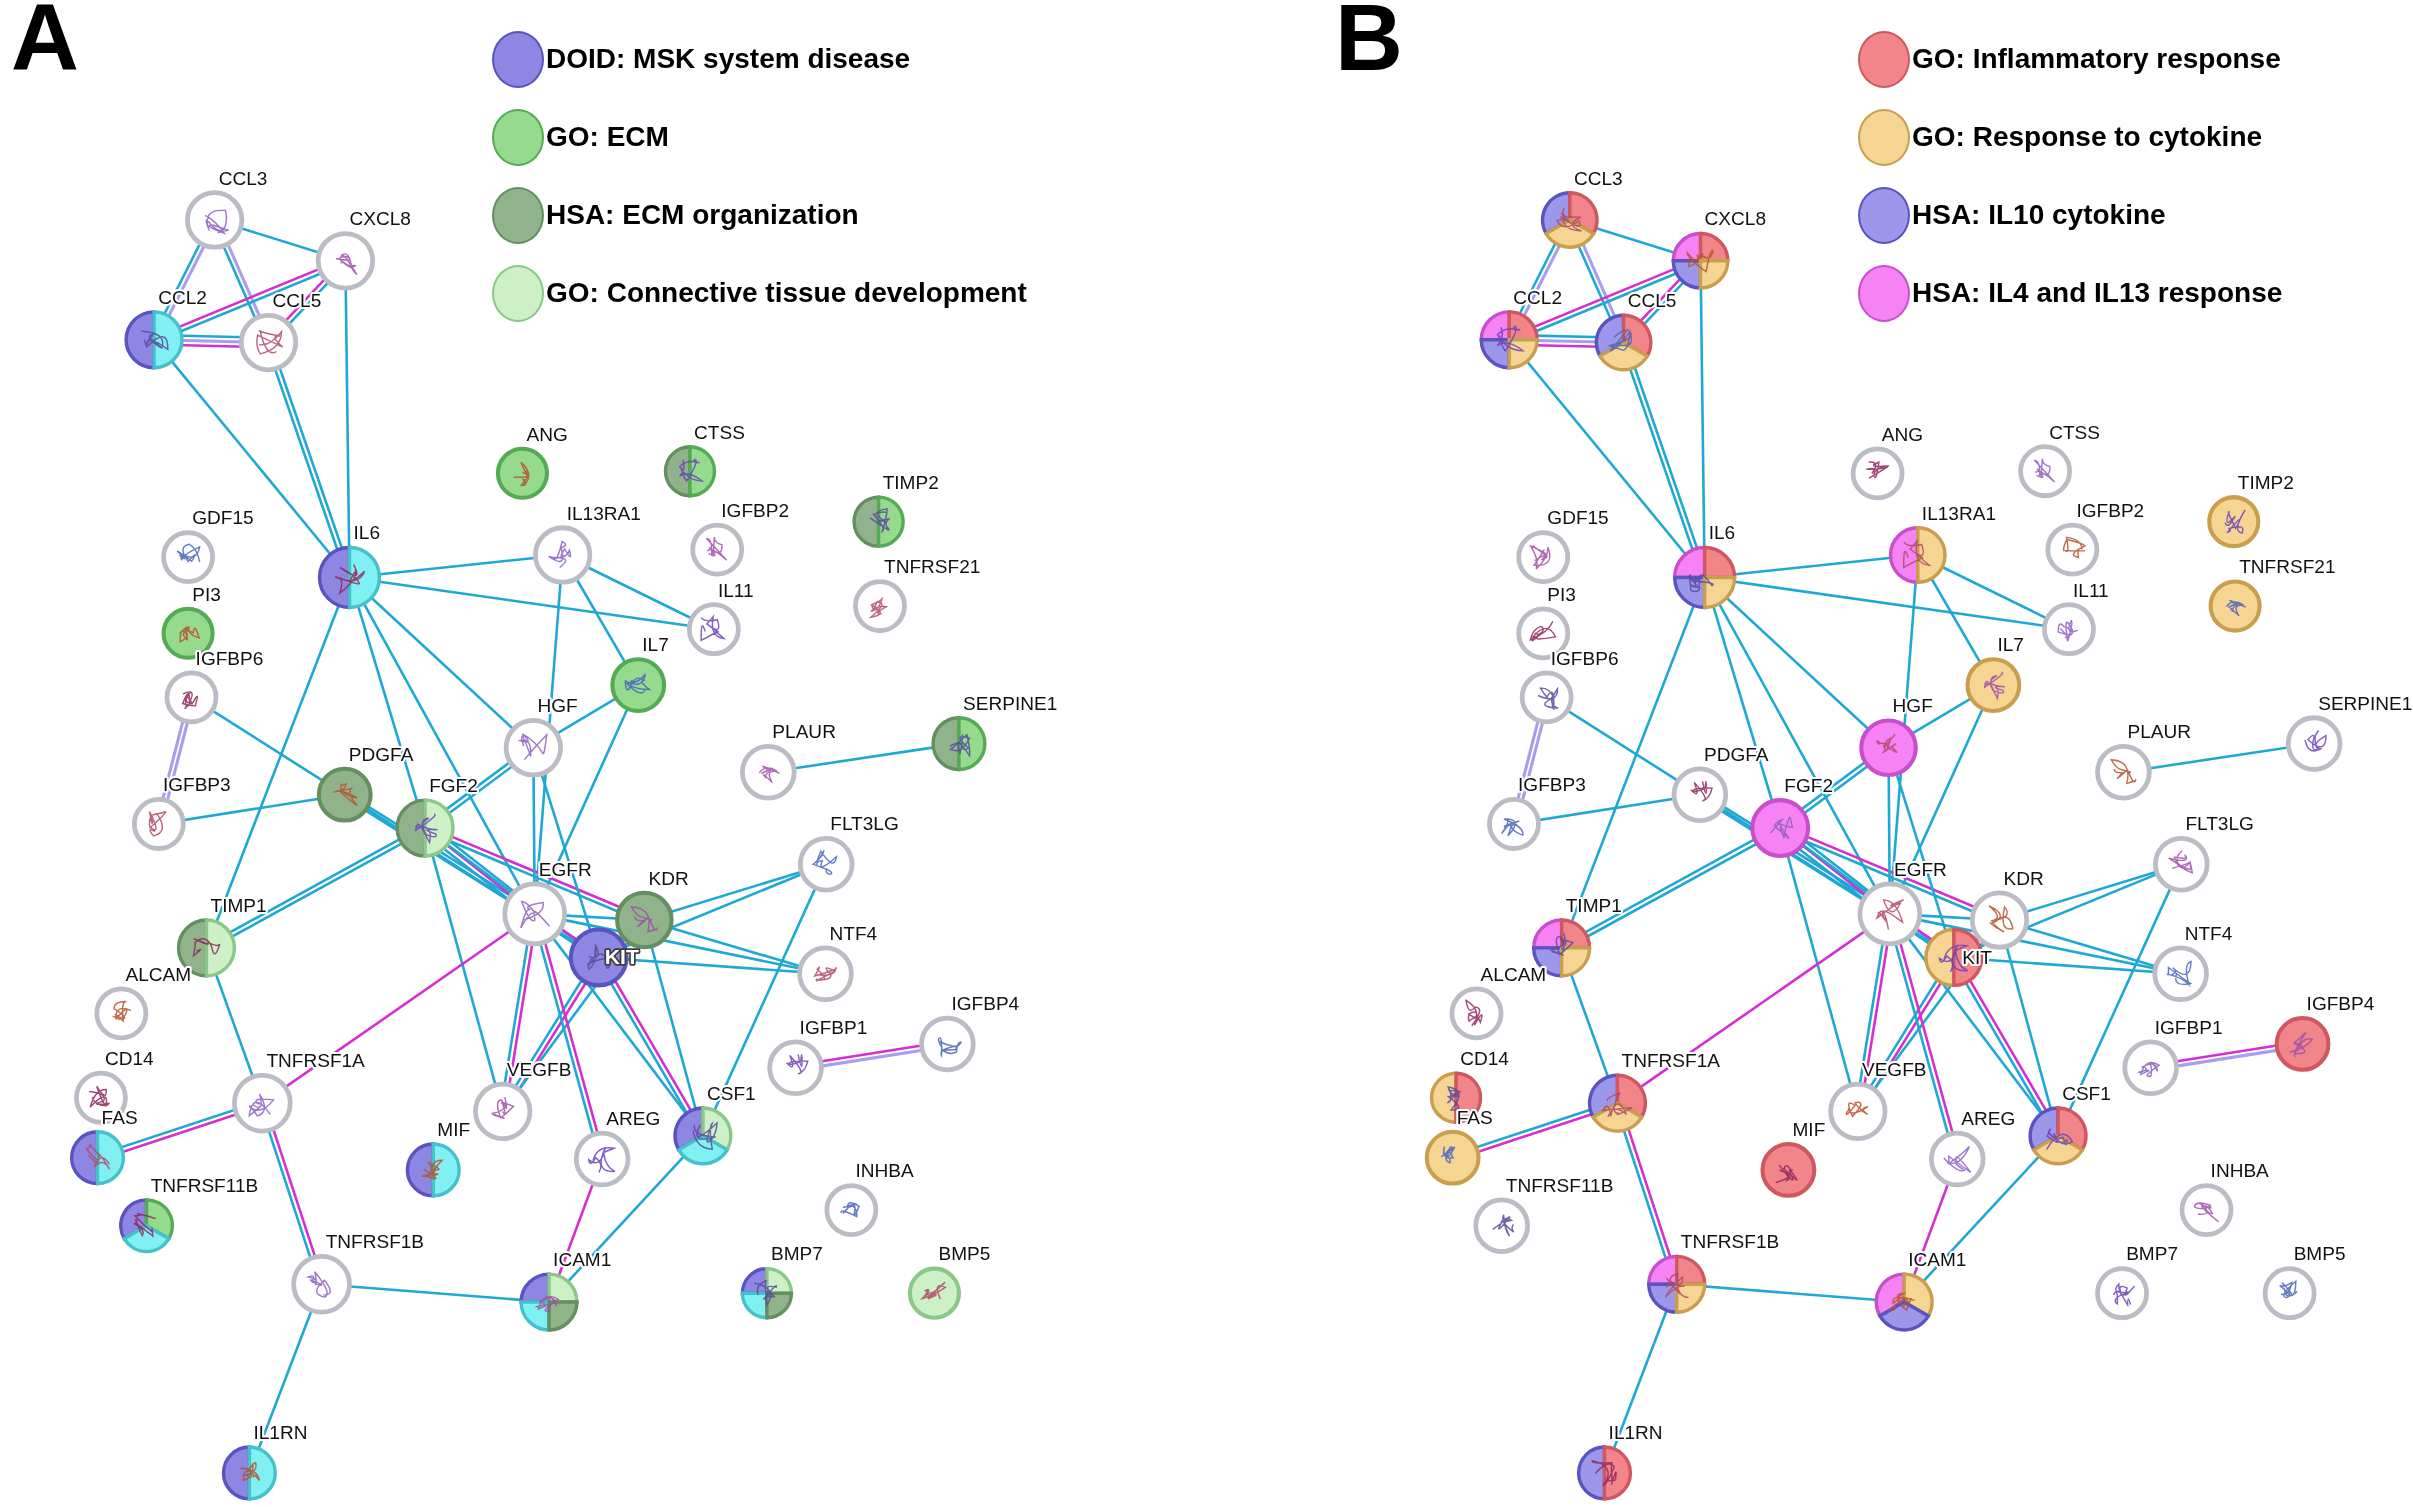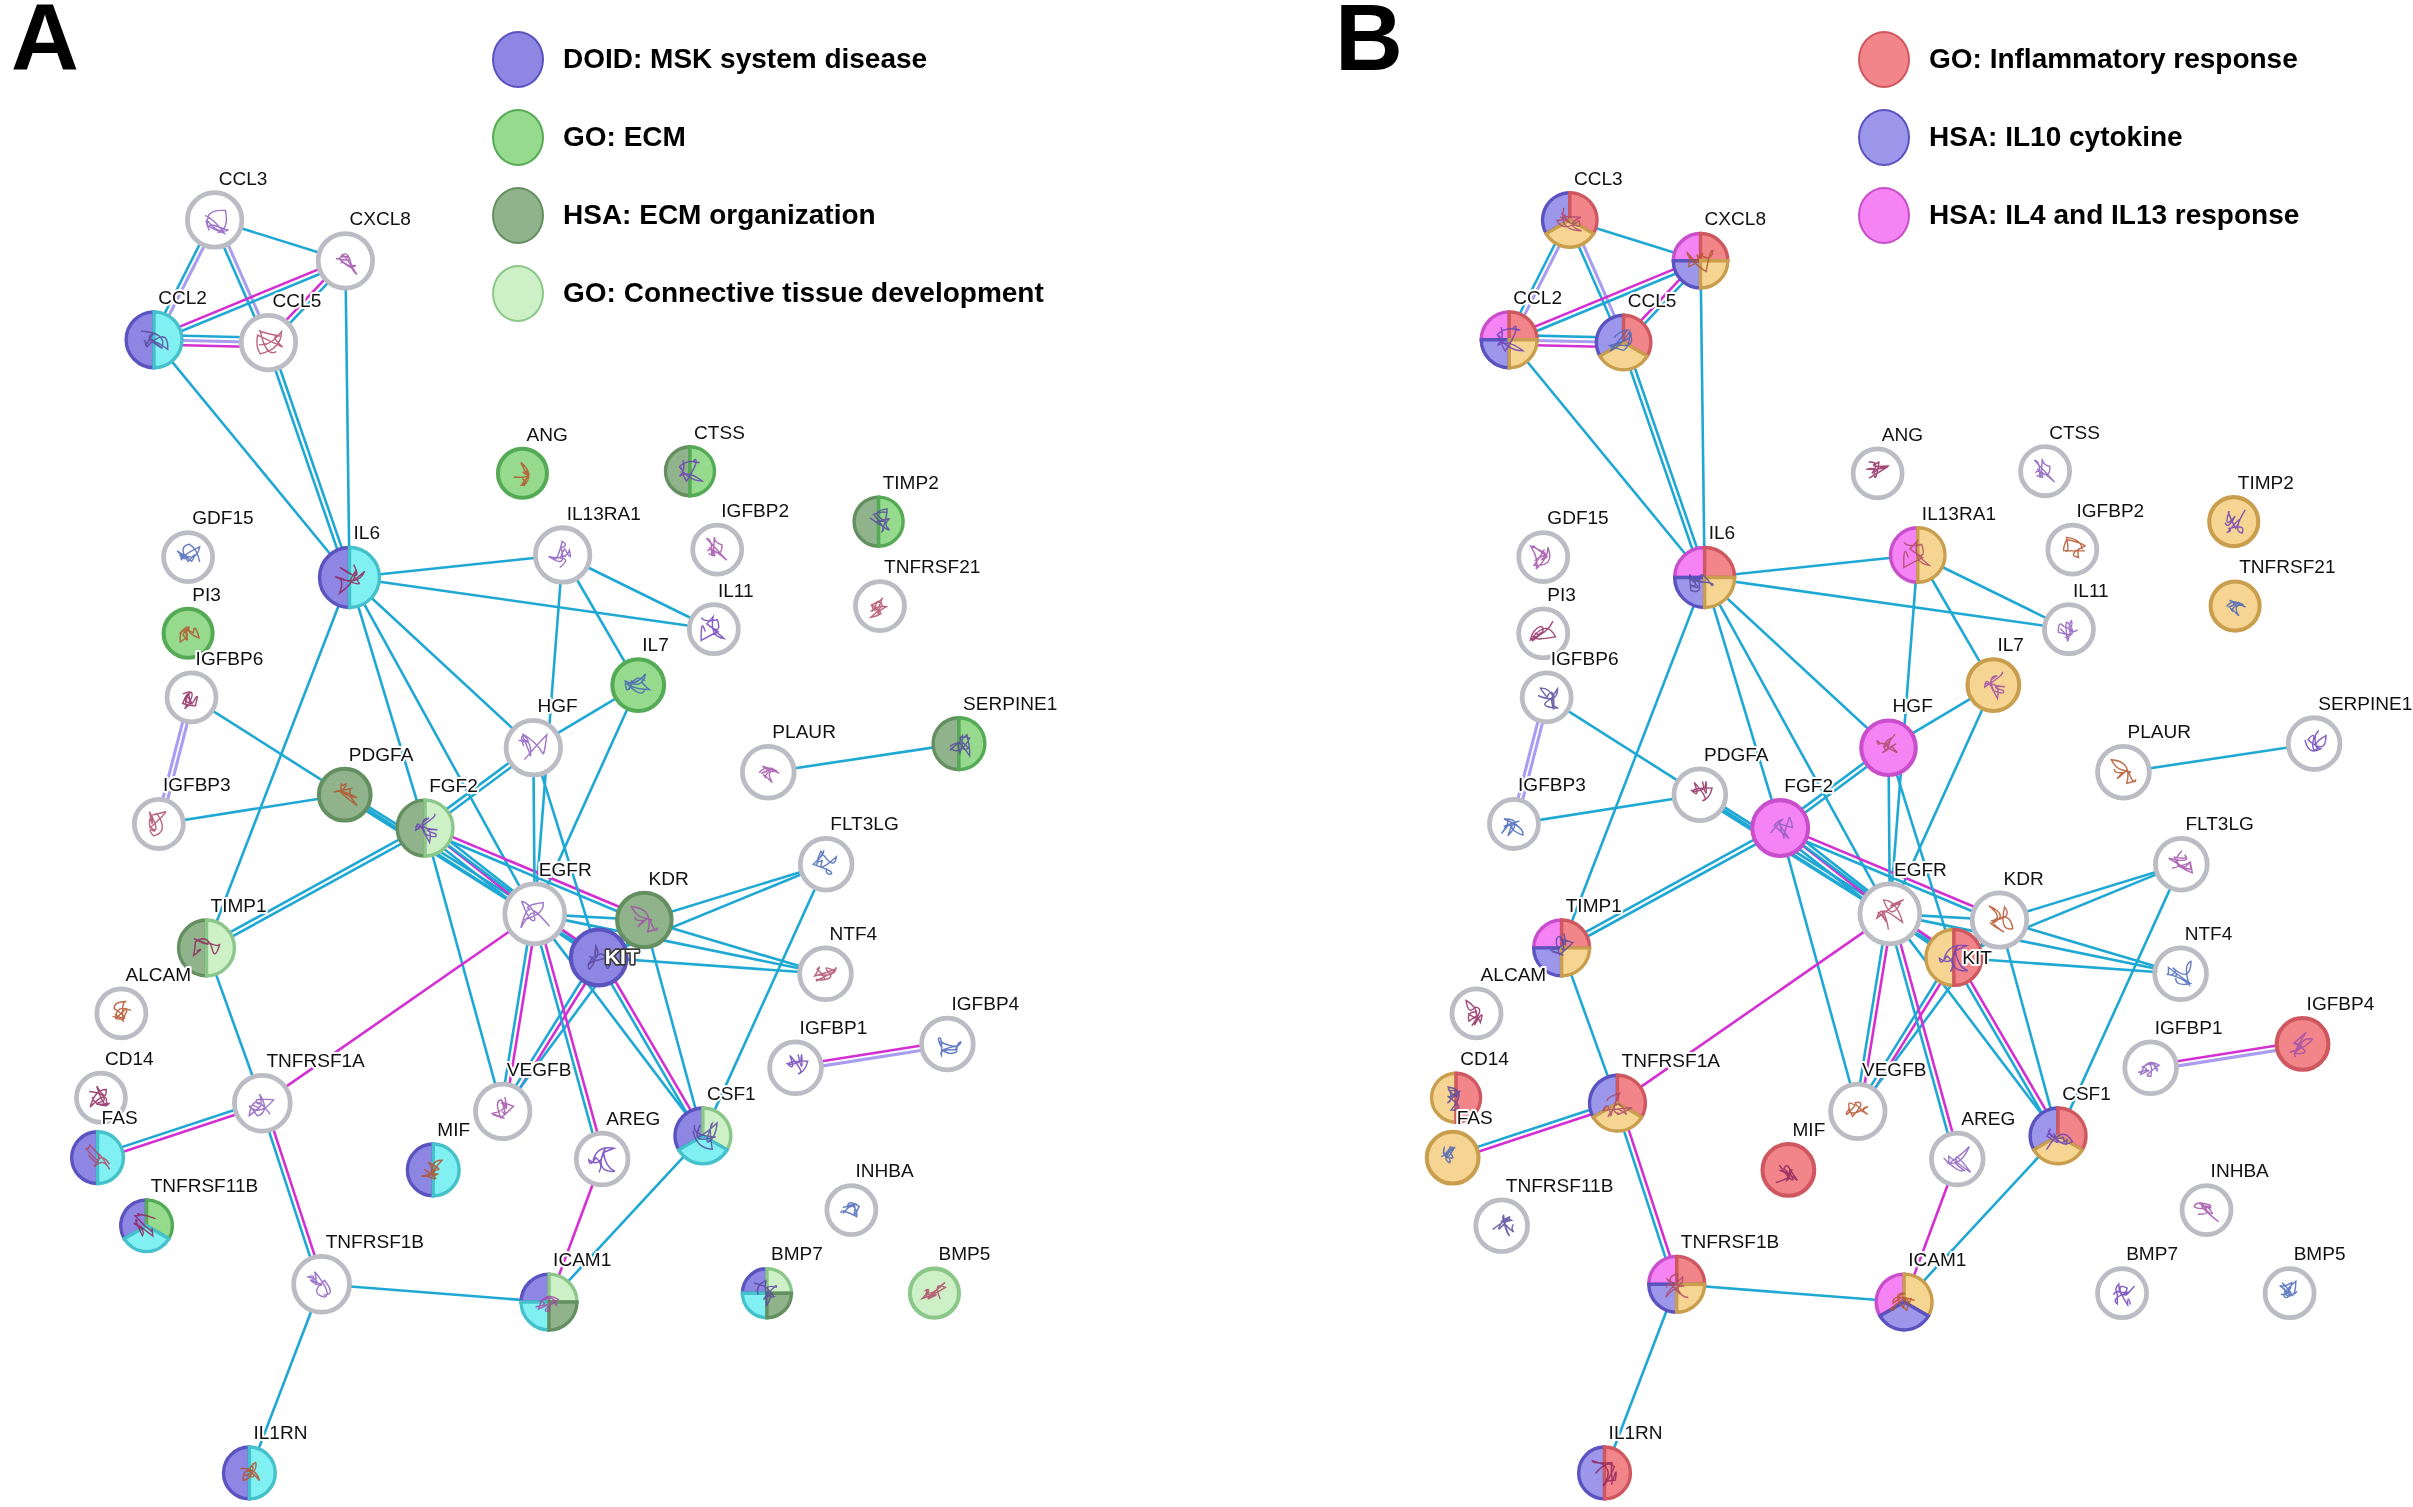--- a/index.html
+++ b/index.html
@@ -6,21 +6,21 @@
   #stage{position:relative;width:2413px;height:1507px;background:#ffffff;overflow:hidden;
          font-family:"Liberation Sans",sans-serif;}
   #net{position:absolute;left:0;top:0;}
   .panel-letter{position:absolute;top:-9.5px;font-size:94px;font-weight:800;color:#000;
                 font-family:"Liberation Sans",sans-serif;line-height:1;}
   .letter-a{left:11px;}
   .letter-b{left:1335px;}
   .legend{position:absolute;top:20.4px;}
   .legend-a{left:492px;}
   .legend-b{left:1858px;}
-  .legend-row{display:flex;align-items:center;height:78px;gap:19px;}
+  .legend-row{display:flex;align-items:center;height:78px;gap:2px;}
   .swatch{width:52px;height:57px;border-radius:50%;flex:0 0 auto;box-sizing:border-box;}
   .legend-label{font-size:28px;font-weight:bold;color:#000;white-space:nowrap;}
   text.nlabel{font-family:"Liberation Sans",sans-serif;font-size:28px;font-weight:500;
               fill:#111;stroke:#ffffff;stroke-width:6px;paint-order:stroke;stroke-linejoin:round;}
   text.nlabel-inverse{font-family:"Liberation Sans",sans-serif;font-size:31px;font-weight:bold;
               fill:#ffffff;stroke:#3c3c3c;stroke-width:5px;paint-order:stroke;stroke-linejoin:round;}
 </style>
 </head>
 <body>
 
@@ -722,20 +722,24 @@
       <span class="legend-label">GO: Connective tissue development</span>
     </div>
   </div>
 
   <div class="legend legend-b">
     <div class="legend-row">
       <span class="swatch" style="background: rgb(242, 133, 138); border: 2.7px solid rgb(207, 88, 96);"></span>
       <span class="legend-label">GO: Inflammatory response</span>
     </div>
     <div class="legend-row">
+      <span class="swatch" style="background: rgb(246, 213, 147); border: 2.7px solid rgb(201, 158, 78);"></span>
+      <span class="legend-label">GO: Response to cytokine</span>
+    </div>
+    <div class="legend-row">
       <span class="swatch" style="background: rgb(157, 151, 236); border: 2.7px solid rgb(90, 83, 192);"></span>
       <span class="legend-label">HSA: IL10 cytokine</span>
     </div>
     <div class="legend-row">
       <span class="swatch" style="background: rgb(245, 131, 243); border: 2.7px solid rgb(200, 78, 203);"></span>
       <span class="legend-label">HSA: IL4 and IL13 response</span>
     </div>
   </div>
 </div>
 

